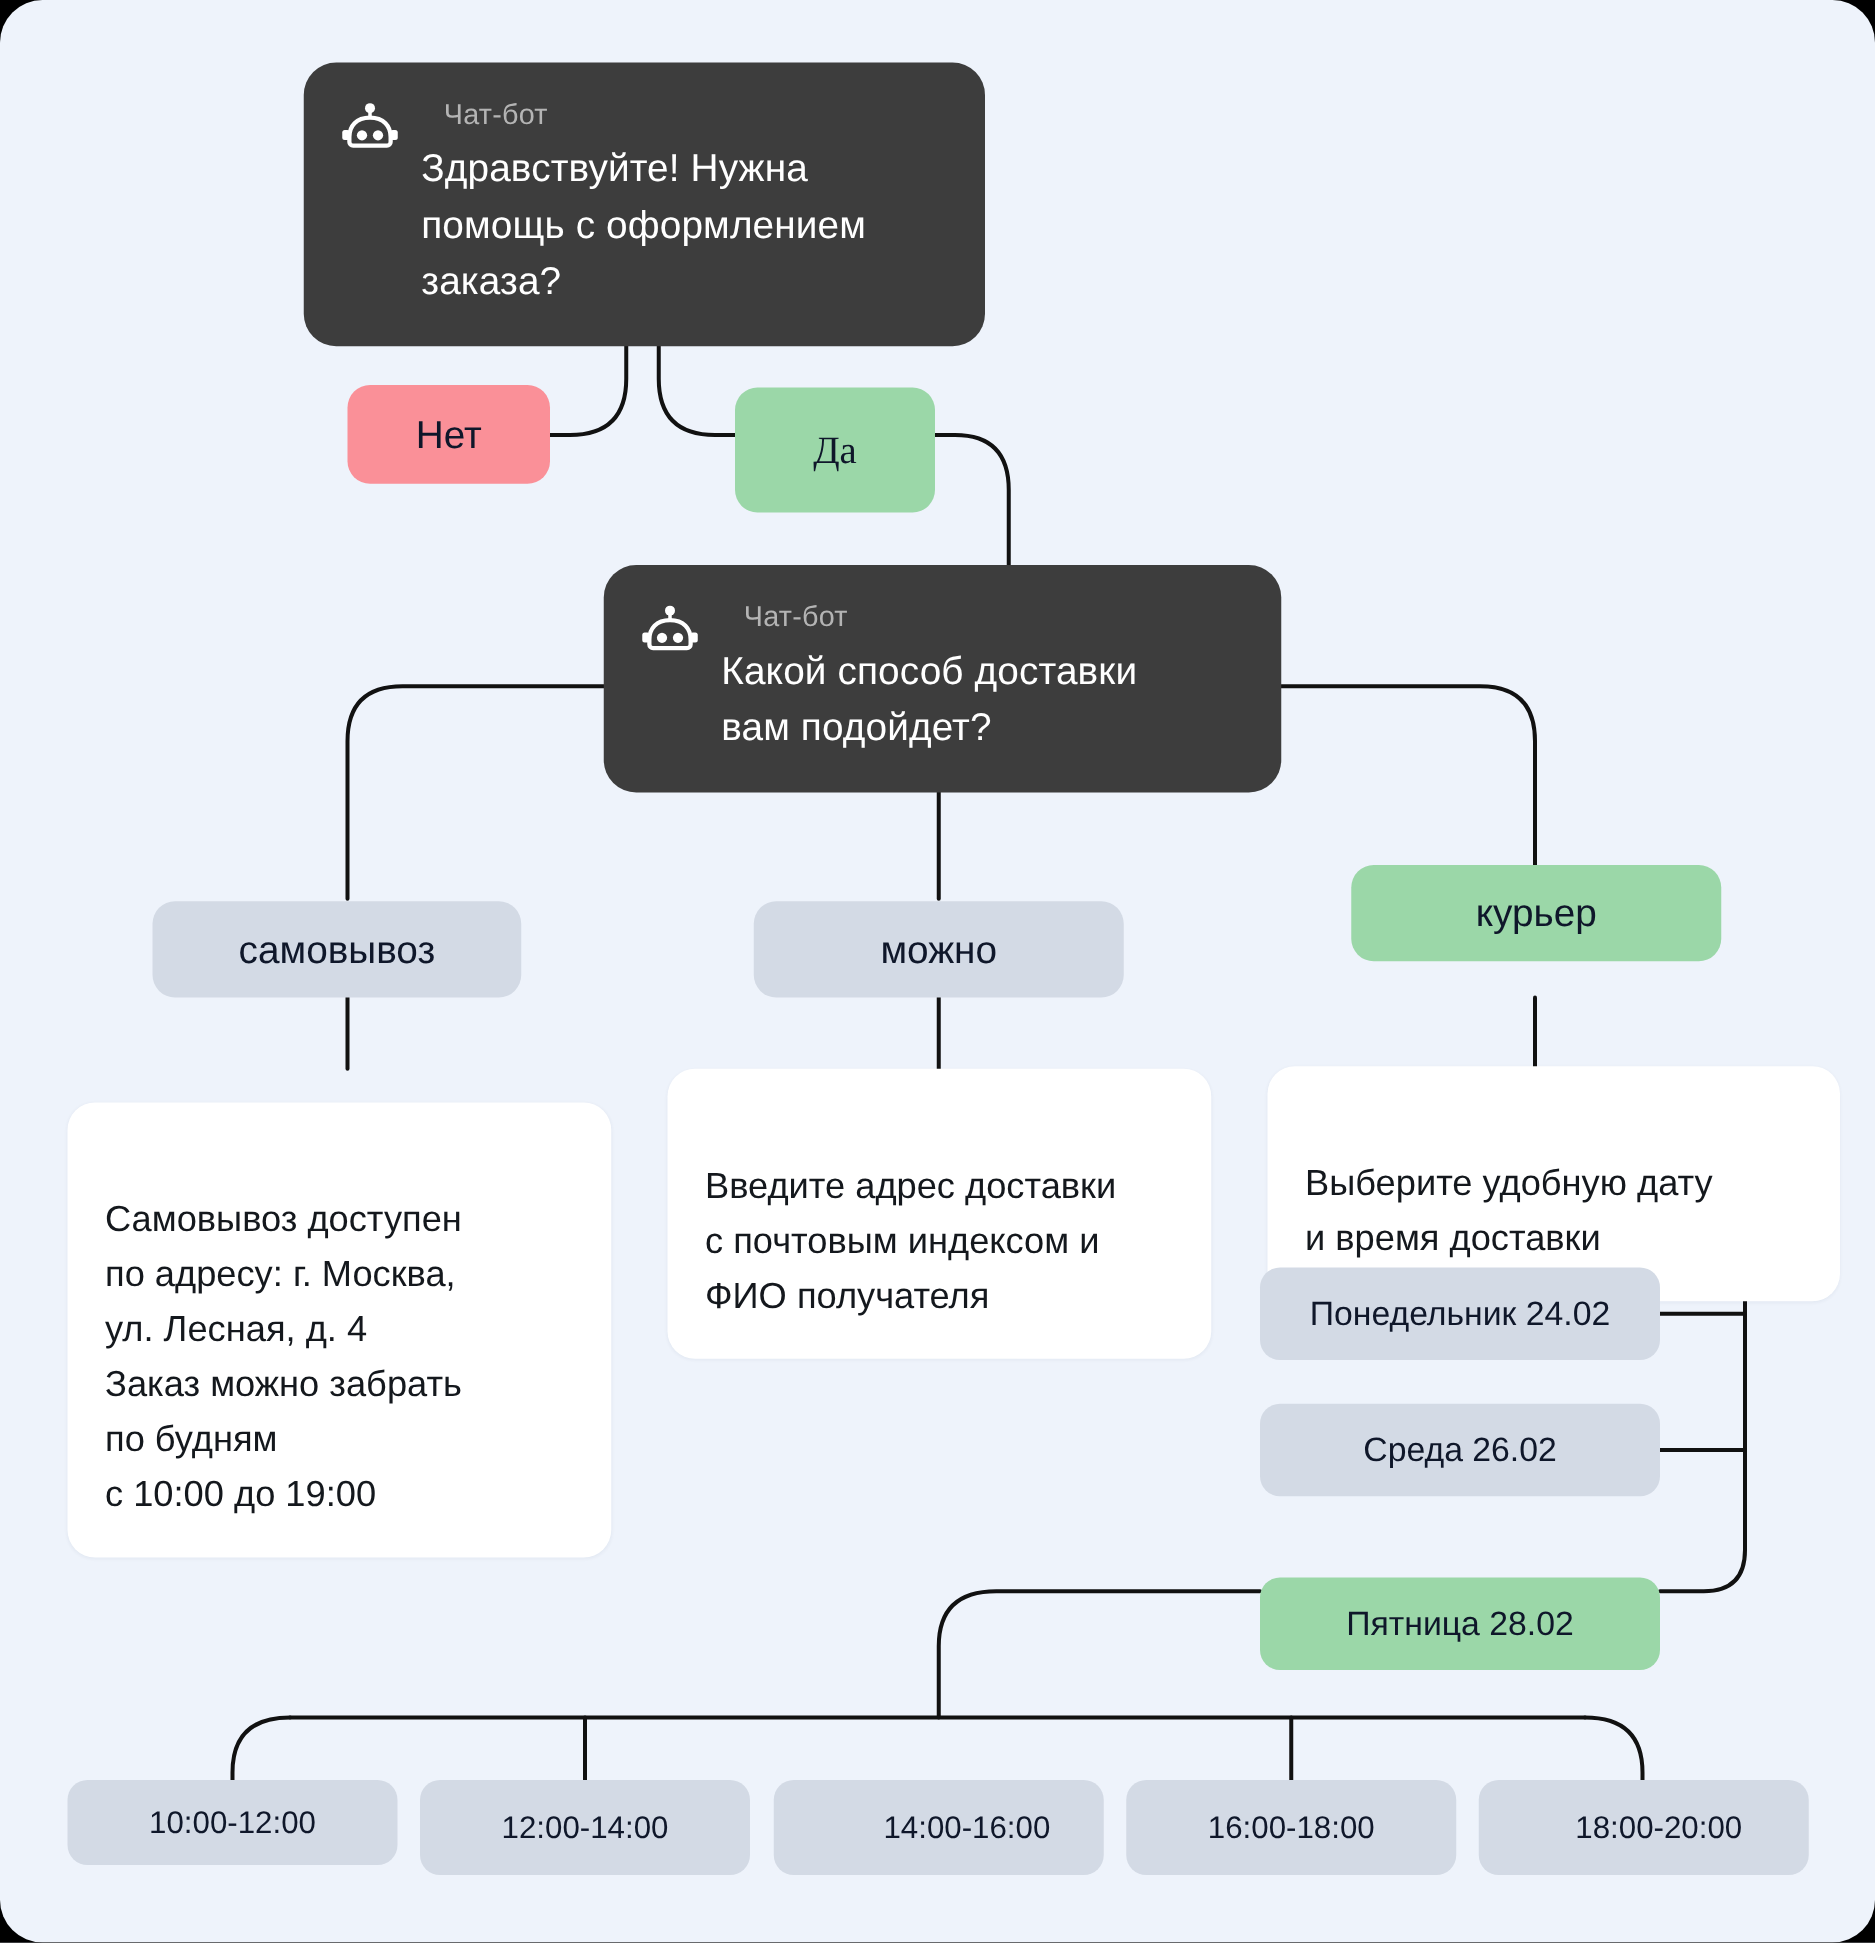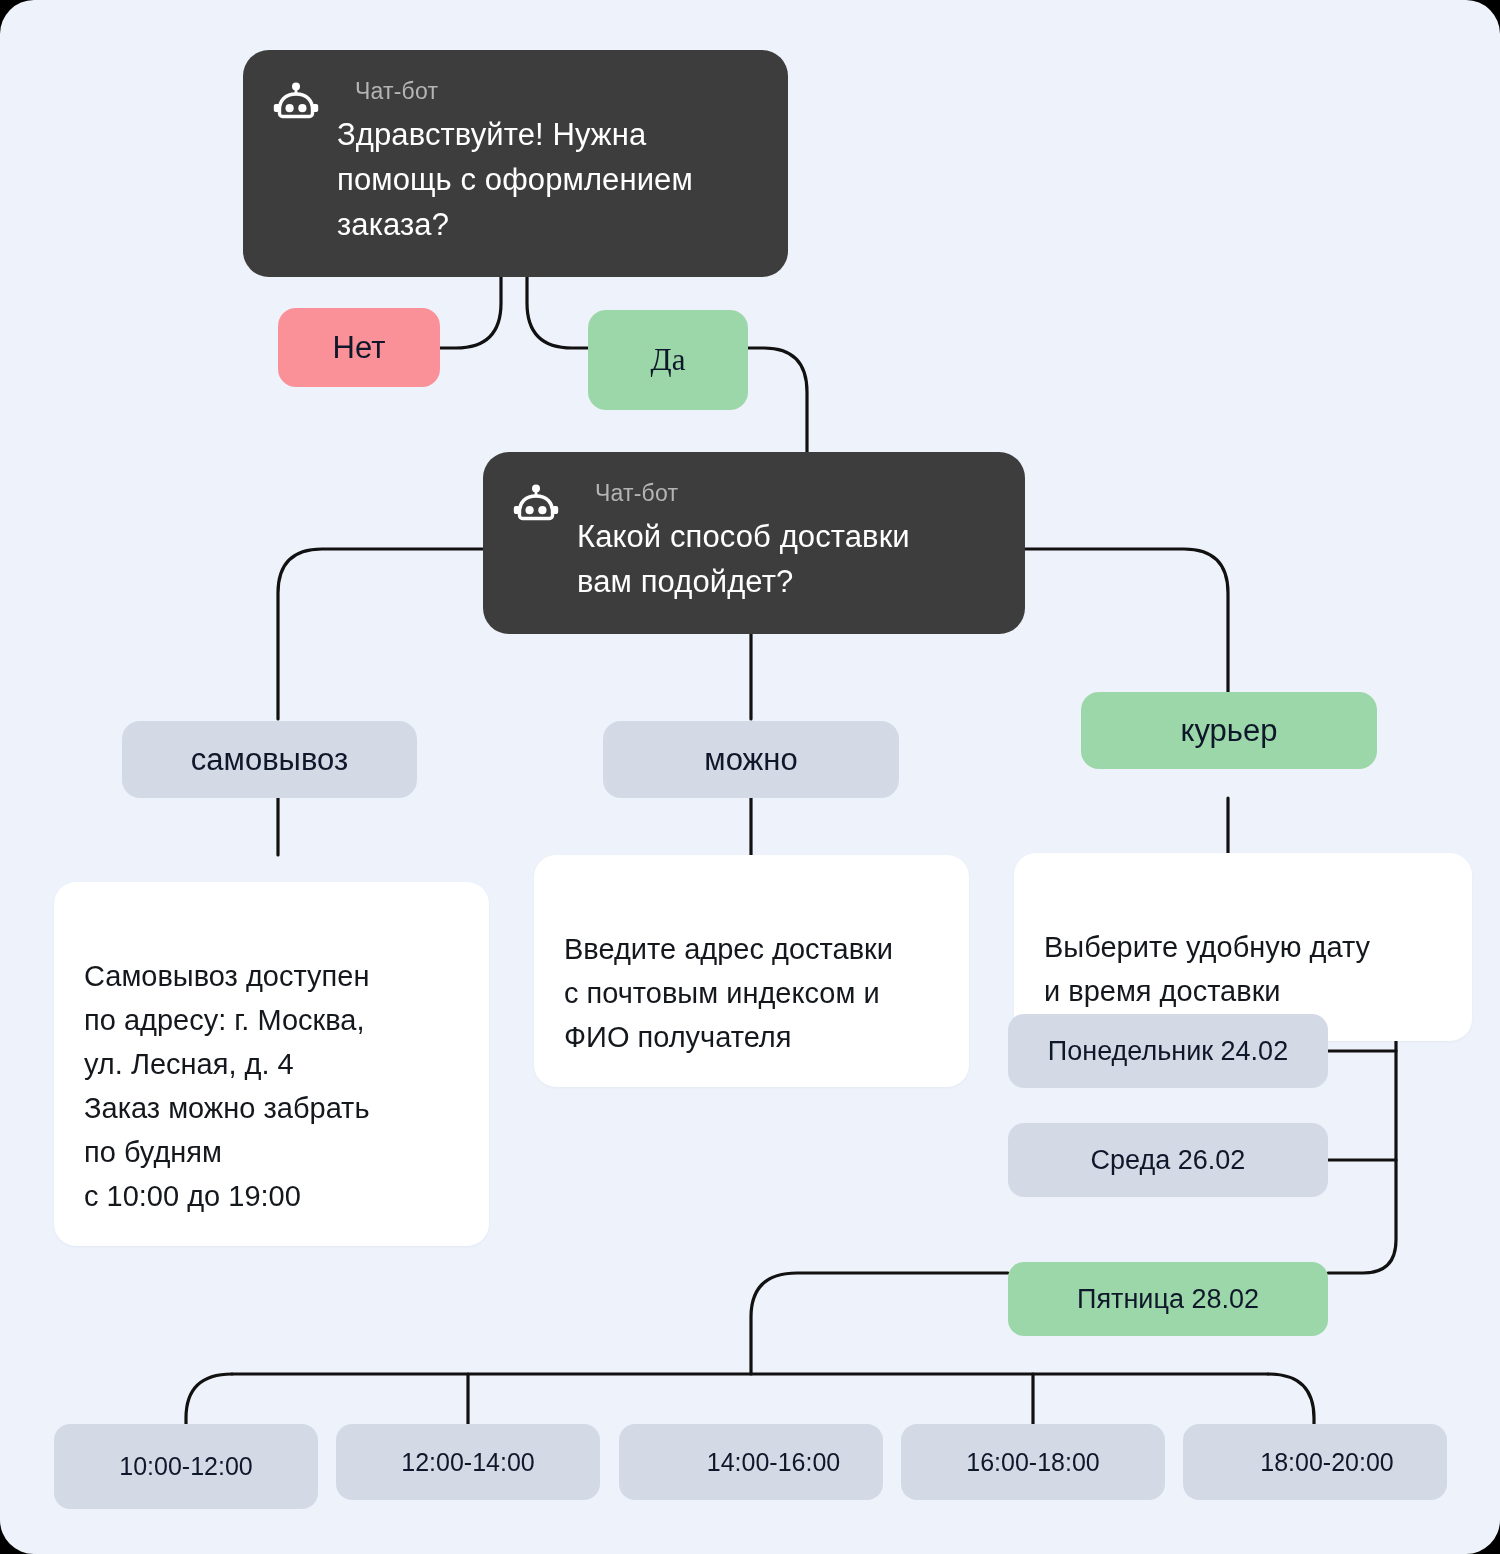--- a/index.html
+++ b/index.html
@@ -214,21 +214,21 @@
   <div class="chip gray mid" style="left:1008px; top:1014px; width:320px; height:74px;">
     <span>Понедельник 24.02</span>
   </div>
   <div class="chip gray mid" style="left:1008px; top:1123px; width:320px; height:74px;">
     <span>Среда 26.02</span>
   </div>
   <div class="chip green mid" style="left:1008px; top:1235px; width:320px; height:74px;margin-top:27px;">
     <span>Пятница 28.02</span>
   </div>
 
-  <div class="chip gray small" style="left:54px; top:1424px; width:264px; height:85px;">
+  <div class="chip gray small" style="left:54px; top:1424px; width:264px; height:68px;">
     <span>10:00-12:00</span>
   </div>
   <div class="chip gray small" style="left:336px; top:1424px; width:264px; height:76px;">
     <span>12:00-14:00</span>
   </div>
   <div class="chip gray small" style="left:619px; top:1424px; width:264px; height:76px;padding-left:45px;">
     <span>14:00-16:00</span>
   </div>
   <div class="chip gray small" style="left:901px; top:1424px; width:264px; height:76px;">
     <span>16:00-18:00</span>

